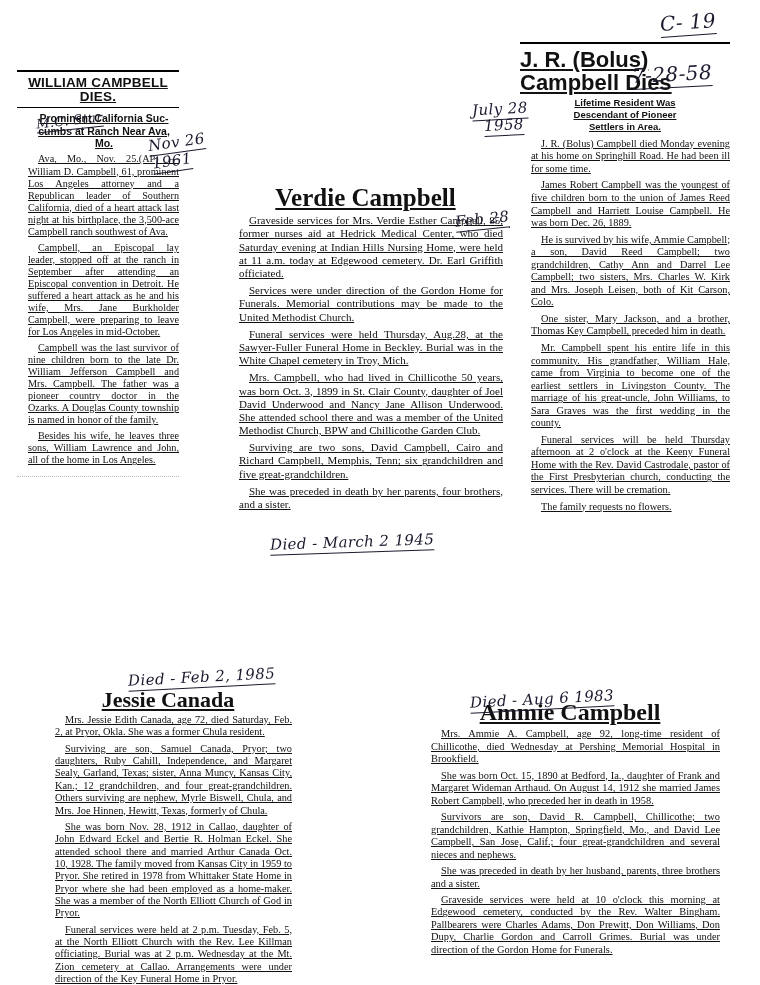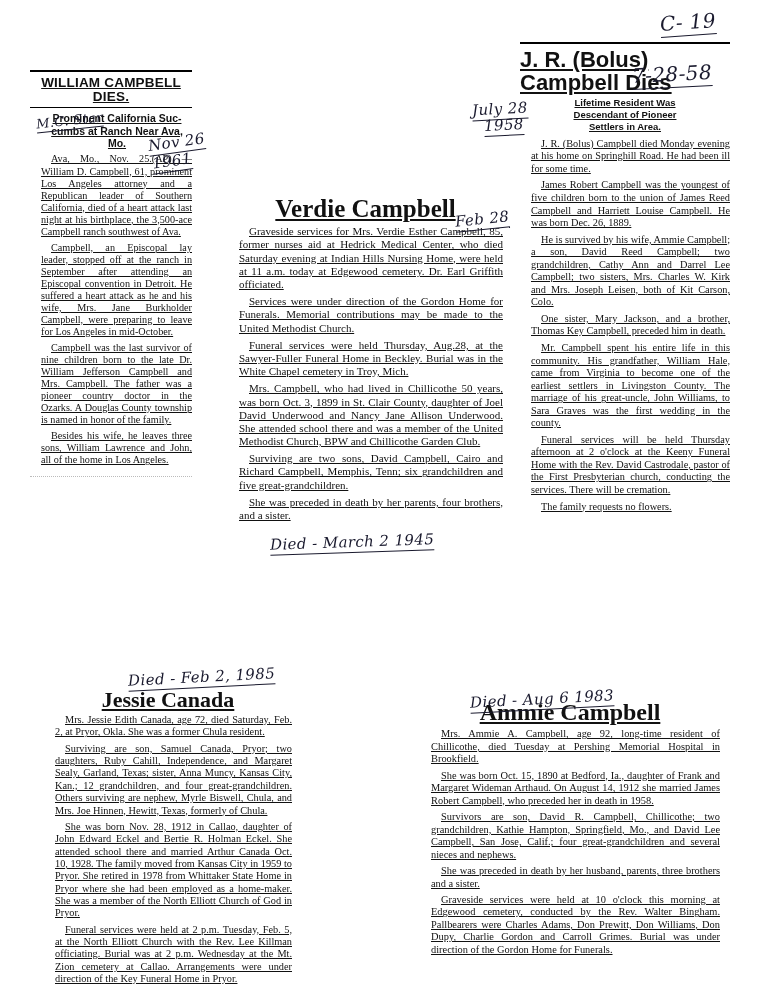--- a/index.html
+++ b/index.html
@@ -76,27 +76,27 @@
     text-align: justify;
     text-justify: inter-word;
     font-size: 10.4px;
     line-height: 1.19;
     text-indent: 10px;
     hyphens: manual;
   }
 
   
   #clip-wcampbell {
-    left: 30px; top: 70px; width: 162px;
+    left: 17px; top: 70px; width: 162px;
   }
   #clip-wcampbell .headline { font-size: 13.5px; letter-spacing: .2px; }
   #clip-wcampbell p.body { font-size: 10.2px; line-height: 1.18; }
 
   #clip-verdie {
-    left: 228px; top: 196px; width: 275px;
+    left: 228px; top: 185px; width: 275px;
   }
   #clip-verdie .headline { font-size: 25px; font-family: "Liberation Serif", serif; }
   #clip-verdie p.body { font-size: 11px; line-height: 1.2; }
 
   #clip-jr {
     left: 520px; top: 42px; width: 210px;
   }
   #clip-jr .headline { font-size: 22px; text-align: left; font-family: "Liberation Sans", sans-serif; }
   #clip-jr p.body { font-size: 10.3px; line-height: 1.22; }
 
@@ -165,21 +165,21 @@
   <div class="clip" id="clip-jessie">
     <div class="headline serif">Jessie Canada</div>
     <p class="body">Mrs. Jessie Edith Canada, age 72, died Saturday, Feb. 2, at Pryor, Okla. She was a former Chula resident.</p>
     <p class="body">Surviving are son, Samuel Canada, Pryor; two daughters, Ruby Cahill, Independence, and Margaret Sealy, Garland, Texas; sister, Anna Muncy, Kansas City, Kan.; 12 grandchildren, and four great-grandchildren. Others surviving are nephew, Myrle Biswell, Chula, and Mrs. Joe Hinnen, Hewitt, Texas, formerly of Chula.</p>
     <p class="body">She was born Nov. 28, 1912 in Callao, daughter of John Edward Eckel and Bertie R. Holman Eckel. She attended school there and married Arthur Canada Oct. 10, 1928. The family moved from Kansas City in 1959 to Pryor. She retired in 1978 from Whittaker State Home in Pryor where she had been employed as a home-maker. She was a member of the North Elliott Church of God in Pryor.</p>
     <p class="body">Funeral services were held at 2 p.m. Tuesday, Feb. 5, at the North Elliott Church with the Rev. Lee Killman officiating. Burial was at 2 p.m. Wednesday at the Mt. Zion cemetery at Callao. Arrangements were under direction of the Key Funeral Home in Pryor.</p>
   </div>
 
   <div class="clip" id="clip-ammie">
     <div class="headline serif">Ammie Campbell</div>
-    <p class="body">Mrs. Ammie A. Campbell, age 92, long-time resident of Chillicothe, died Tuesday at Pershing Memorial Hospital in Brookfield.</p>
+    <p class="body">Mrs. Ammie A. Campbell, age 92, long-time resident of Chillicothe, died Wednesday at Pershing Memorial Hospital in Brookfield.</p>
     <p class="body">She was born Oct. 15, 1890 at Bedford, Ia., daughter of Frank and Margaret Wideman Arthaud. On August 14, 1912 she married James Robert Campbell, who preceded her in death in 1958.</p>
     <p class="body">Survivors are son, David R. Campbell, Chillicothe; two grandchildren, Kathie Hampton, Springfield, Mo., and David Lee Campbell, San Jose, Calif.; four great-grandchildren and several nieces and nephews.</p>
     <p class="body">She was preceded in death by her husband, parents, three brothers and a sister.</p>
     <p class="body">Graveside services were held at 10 o'clock this morning at Edgewood cemetery, conducted by the Rev. Walter Bingham. Pallbearers were Charles Adams, Don Prewitt, Don Williams, Don Dupy, Charlie Gordon and Carroll Grimes. Burial was under direction of the Gordon Home for Funerals.</p>
   </div>
 
   <div id="hand-layer">
       <div class="hand big" style="left: 660px; top: 10px; transform: rotate(-4deg);"><span class="und">C- 19</span></div>
       <div class="hand sm" style="left: 36px; top: 113px; transform: rotate(-6deg);"><span class="und">M.C. Star</span></div>
       <div class="hand" style="left: 148px; top: 133px; transform: rotate(-8deg);"><span class="und">Nov 26</span></div>

